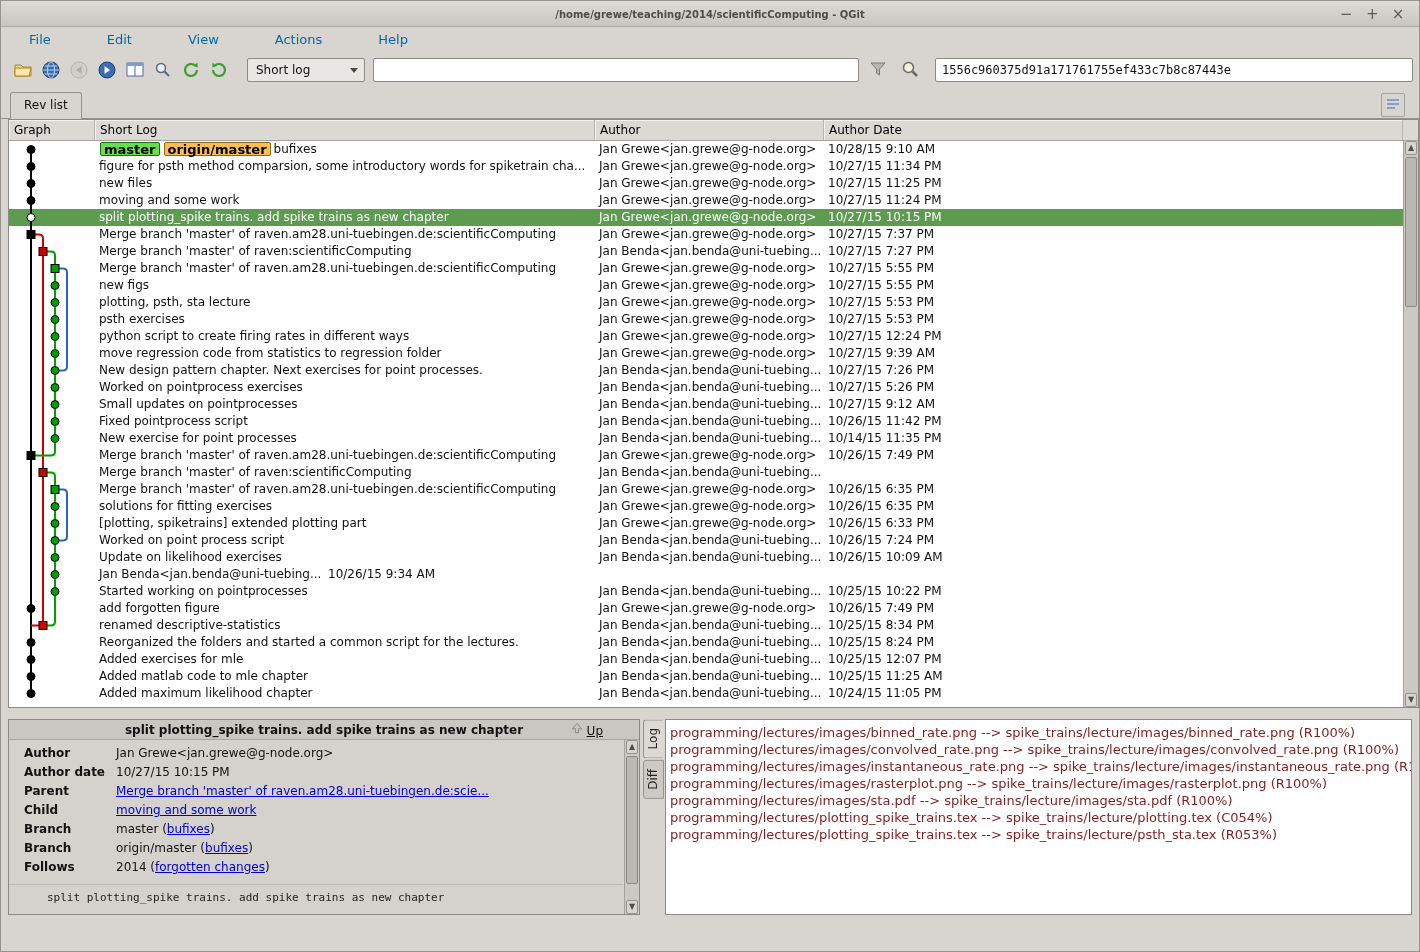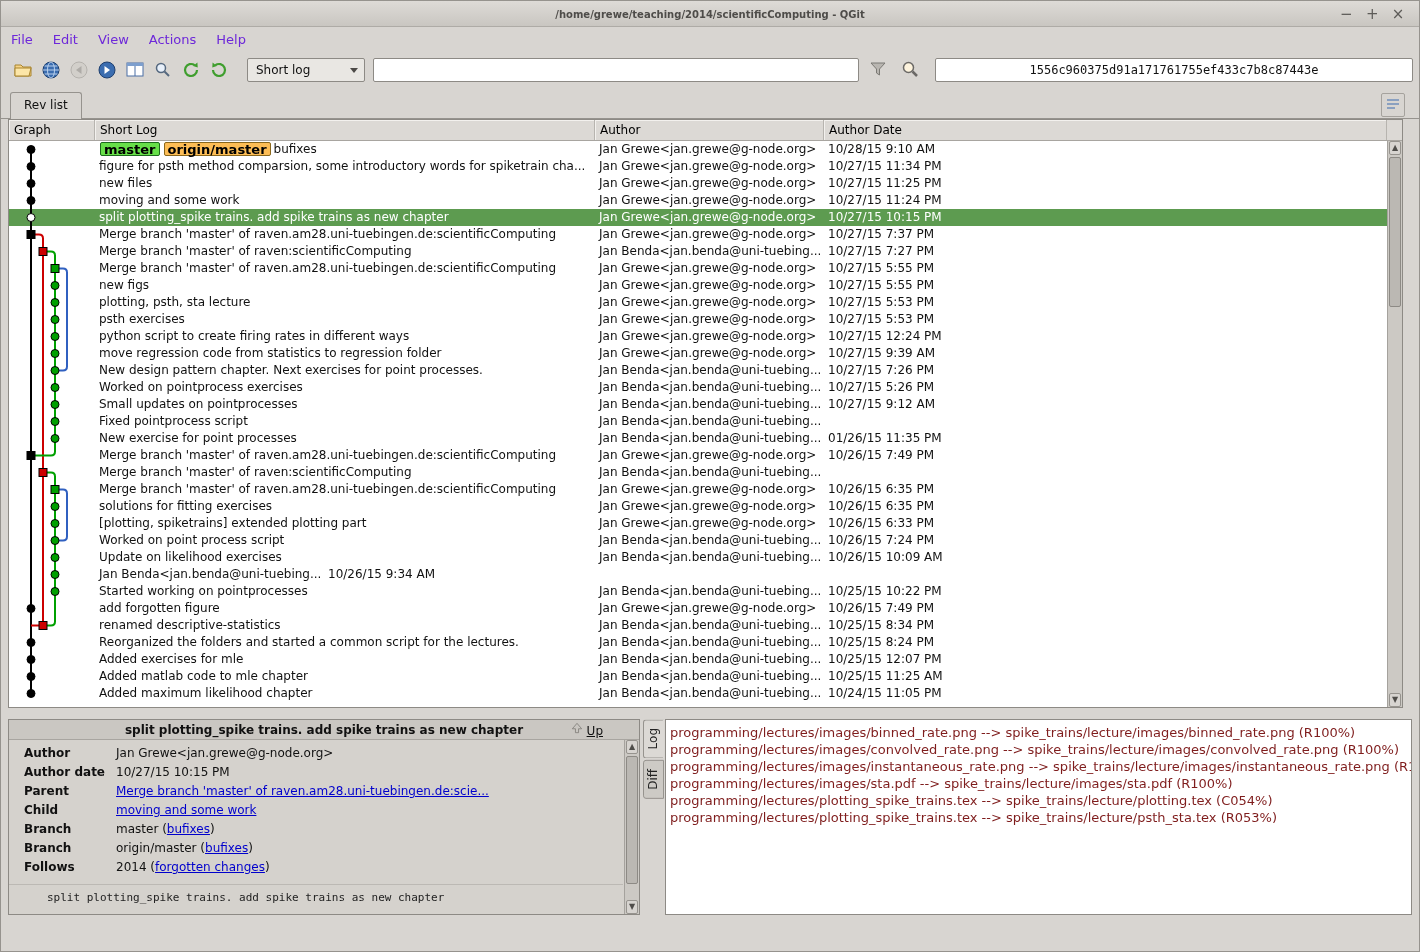--- a/index.html
+++ b/index.html
@@ -14,21 +14,21 @@
   #titlebar { position:absolute; left:0; top:0; right:0; height:26px;
     background:linear-gradient(#dedbd7,#c9c6c1); border-bottom:1px solid #aeaba6;
     text-align:center; line-height:26px; }
   #title-text { font-weight:bold; color:#4e4c49; font-size:10px; }
   .win-controls { position:absolute; right:10px; top:0; height:26px; }
   .win-btn { display:inline-block; width:22px; text-align:center; color:#5d5b58;
     font-size:15px; line-height:26px; cursor:default; }
 
   
   #menubar { position:absolute; top:27px; left:0; right:0; height:25px; }
-  .menu-item { display:inline-block; padding:4px 10px; font-size:13px; color:#6d28d9; }
+  .menu-item { display:inline-block; padding:4px 28px; font-size:13px; color:#0369a1; }
 
   
   #toolbar { position:absolute; top:52px; left:0; right:0; height:34px;
     display:flex; align-items:center; padding-left:8px; }
   #tb-icons { display:flex; align-items:center; }
   .tb-btn { width:28px; height:28px; display:flex; align-items:center; justify-content:center;
     border:1px solid transparent; border-radius:2px; }
   .tb-btn.disabled { opacity:.55; }
   .tb-btn svg { display:block; }
   #view-combo { width:118px; height:24px; margin-left:14px; background:#e9e7e3;
@@ -36,34 +36,34 @@
     line-height:22px; padding-left:8px; }
   .combo-arrow { position:absolute; right:6px; top:9px; width:0; height:0;
     border-left:4px solid transparent; border-right:4px solid transparent;
     border-top:5px solid #4c4a47; }
   #filter-input { width:486px; height:24px; margin-left:8px; border:1px solid #8d8a85;
     background:#fff; border-radius:2px; padding:0 6px; font:12px "DejaVu Sans",sans-serif; }
   .small-tool { width:26px; height:26px; margin-left:6px; background:transparent;
     border:none; display:flex; align-items:center; justify-content:center; }
   #sha-input { width:478px; height:24px; margin-left:12px; border:1px solid #8d8a85;
     background:#fff; border-radius:2px; padding:0 6px;
-    font:12px "DejaVu Sans Mono","Liberation Mono",monospace; color:#111;text-align:center; }
+    font:12px "DejaVu Sans Mono","Liberation Mono",monospace; color:#111; }
 
   
   #tabbar { position:absolute; top:88px; left:0; right:0; height:30px;
     border-bottom:1px solid #96938e; }
   .tab { display:inline-block; margin:3px 0 0 9px; height:27px; line-height:25px;
     padding:0 13px; background:#d8d5d1; border:1px solid #96938e; border-bottom:none;
     border-radius:3px 3px 0 0; font-size:12px; }
   #tabbar-btn { position:absolute; right:14px; top:4px; width:24px; height:24px;
     background:#d8d5d1; border:1px solid #a5a29d; border-radius:2px;
     display:flex; align-items:center; justify-content:center; }
 
   
-  #table-frame { position:absolute; left:7px; right:16px; top:118px; height:589px;
+  #table-frame { position:absolute; left:7px; right:0; top:118px; height:589px;
     background:#fff; border:1px solid #8d8a85; }
   #table-header { display:flex; height:21px; background:#dcd9d5;
     border-bottom:1px solid #a8a5a0; padding-right:15px; }
   .th { line-height:20px; padding-left:5px; border-right:1px solid #b7b4af;
     box-shadow:inset 1px 1px 0 #f3f1ee; font-size:12px; color:#000; overflow:hidden; }
   #table-body { position:absolute; left:0; right:15px; top:21px; bottom:0;
     overflow:hidden; background:#fff; }
   #commit-rows { position:relative; z-index:1; }
   .commit-row { display:flex; height:17px; line-height:17px; white-space:nowrap; }
   .commit-row.selected { background:#5d9b50; color:#fff; }
@@ -343,26 +343,27 @@
           <div class="commit-row">
             <div class="cell graph-cell"></div>
             <div class="cell subject-cell"><span>Small updates on pointprocesses</span></div>
             <div class="cell author-cell">Jan Benda&lt;jan.benda@uni-tuebing...</div>
             <div class="cell date-cell">10/27/15 9:12 AM</div>
           </div>
           <div class="commit-row">
             <div class="cell graph-cell"></div>
             <div class="cell subject-cell"><span>Fixed pointprocess script</span></div>
             <div class="cell author-cell">Jan Benda&lt;jan.benda@uni-tuebing...</div>
+            <div class="cell date-cell">10/26/15 11:42 PM</div>
           </div>
           <div class="commit-row">
             <div class="cell graph-cell"></div>
             <div class="cell subject-cell"><span>New exercise for point processes</span></div>
             <div class="cell author-cell">Jan Benda&lt;jan.benda@uni-tuebing...</div>
-            <div class="cell date-cell">01/26/15 11:35 PM</div>
+            <div class="cell date-cell">10/14/15 11:35 PM</div>
           </div>
           <div class="commit-row">
             <div class="cell graph-cell"></div>
             <div class="cell subject-cell"><span>Merge branch 'master' of raven.am28.uni-tuebingen.de:scientificComputing</span></div>
             <div class="cell author-cell">Jan Grewe&lt;jan.grewe@g-node.org&gt;</div>
             <div class="cell date-cell">10/26/15 7:49 PM</div>
           </div>
           <div class="commit-row">
             <div class="cell graph-cell"></div>
             <div class="cell subject-cell"><span>Merge branch 'master' of raven:scientificComputing</span></div>
@@ -526,18 +527,19 @@
 
   <div id="side-tabs">
       <div class="vtab active">Log</div>
       <div class="vtab">Diff</div>
     </div>
 
   <div id="files-panel">
       <div class="file-line">programming/lectures/images/binned_rate.png --&gt; spike_trains/lecture/images/binned_rate.png (R100%)</div>
       <div class="file-line">programming/lectures/images/convolved_rate.png --&gt; spike_trains/lecture/images/convolved_rate.png (R100%)</div>
       <div class="file-line">programming/lectures/images/instantaneous_rate.png --&gt; spike_trains/lecture/images/instantaneous_rate.png (R100%)</div>
+      <div class="file-line">programming/lectures/images/rasterplot.png --&gt; spike_trains/lecture/images/rasterplot.png (R100%)</div>
       <div class="file-line">programming/lectures/images/sta.pdf --&gt; spike_trains/lecture/images/sta.pdf (R100%)</div>
       <div class="file-line">programming/lectures/plotting_spike_trains.tex --&gt; spike_trains/lecture/plotting.tex (C054%)</div>
       <div class="file-line">programming/lectures/plotting_spike_trains.tex --&gt; spike_trains/lecture/psth_sta.tex (R053%)</div>
     </div>
 
 </div>
 
 </body></html>

